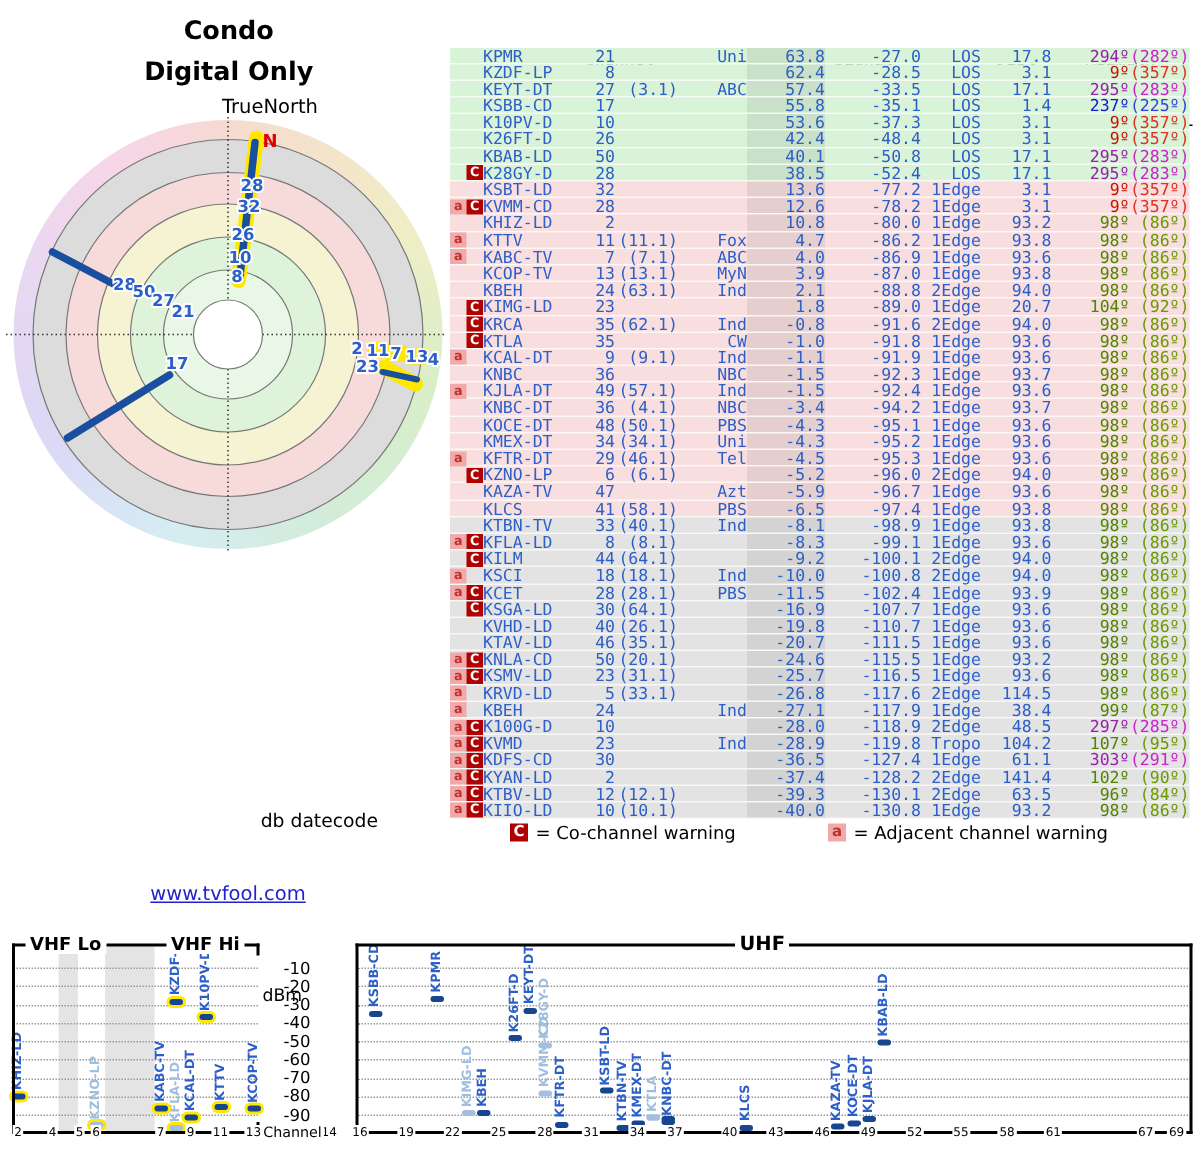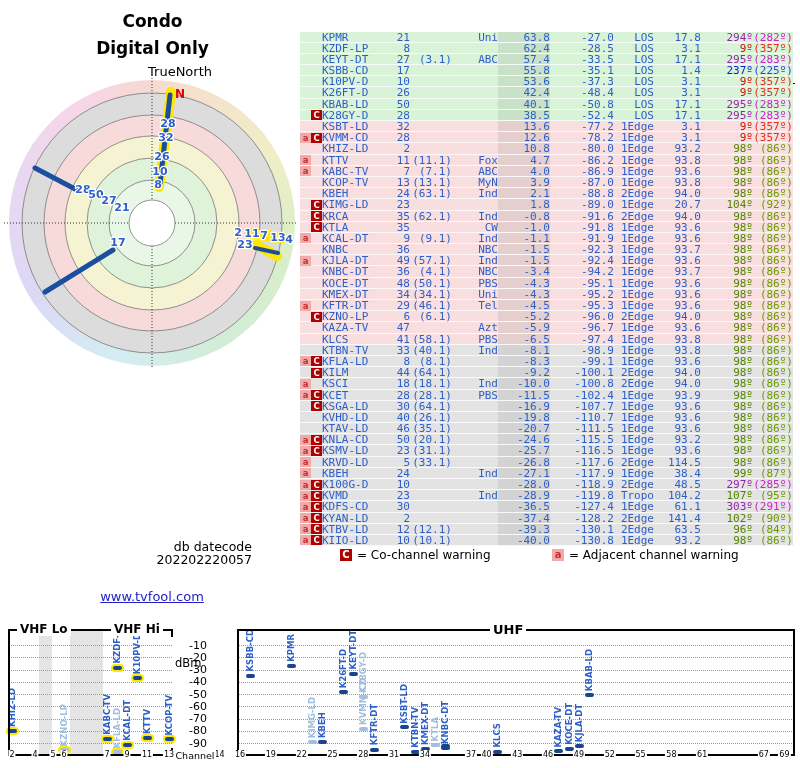--- a/index.html
+++ b/index.html
@@ -124,21 +124,20 @@
         <text x="262" y="161" class="spoke-label">7</text>
         <text x="276" y="163" class="spoke-label">13</text>
         <text x="287" y="165" class="spoke-label">4</text>
         <text x="243" y="170" class="spoke-label">23</text>
       </g>
     <text class="north-label" x="178" y="20">N</text>
   </svg>
 
   <div id="db-block">
     <div class="criteria-line">db datecode</div>
-    <div class="criteria-line">202202220057</div>
   </div>
   <a id="tvfool-link">www.tvfool.com</a>
 
   <div id="sigtable">
     <div class="hrow">
       <span class="c g74"></span>
       <span class="c g78">==Channel==</span>
       <span class="c g46"></span>
       <span class="c g156">========Signal========</span>
       <span class="c g47">Dist</span>
@@ -284,21 +283,21 @@
       <span class="vlabel" style="left: 347.2px; bottom: 65px;">KBAB-LD</span>
       <div class="mk" style="left: 348.2px; top: 64px;"></div>
       <span class="tick" style="left: -17.5px;">14</span>
       <span class="tick" style="left: 3px;">16</span>
       <span class="tick" style="left: 33.8px;">19</span>
       <span class="tick" style="left: 64.7px;">22</span>
       <span class="tick" style="left: 95.5px;">25</span>
       <span class="tick" style="left: 126.3px;">28</span>
       <span class="tick" style="left: 157.1px;">31</span>
       <span class="tick" style="left: 187.9px;">34</span>
-      <span class="tick" style="left: 234px;">37</span>
+      <span class="tick" style="left: 213px;">37</span>
       <span class="tick" style="left: 249.5px;">40</span>
       <span class="tick" style="left: 280.3px;">43</span>
       <span class="tick" style="left: 311.1px;">46</span>
       <span class="tick" style="left: 341.9px;">49</span>
       <span class="tick" style="left: 372.8px;">52</span>
       <span class="tick" style="left: 403.6px;">55</span>
       <span class="tick" style="left: 434.4px;">58</span>
       <span class="tick" style="left: 465.2px;">61</span>
       <span class="tick" style="left: 468px; margin-top: 20px;">64</span>
       <span class="tick" style="left: 526.8px;">67</span>

